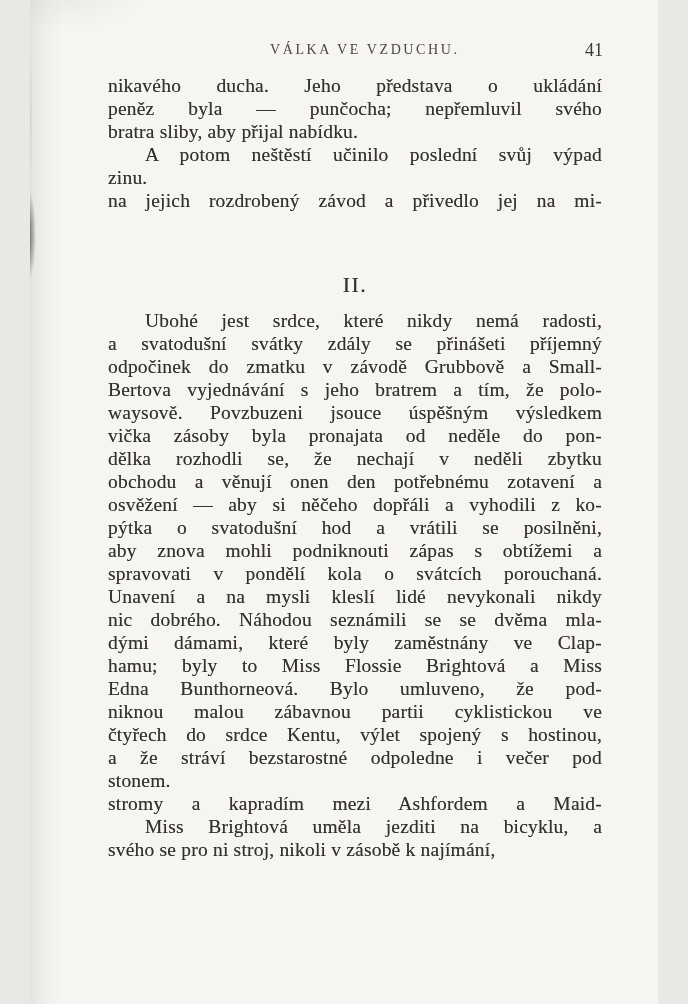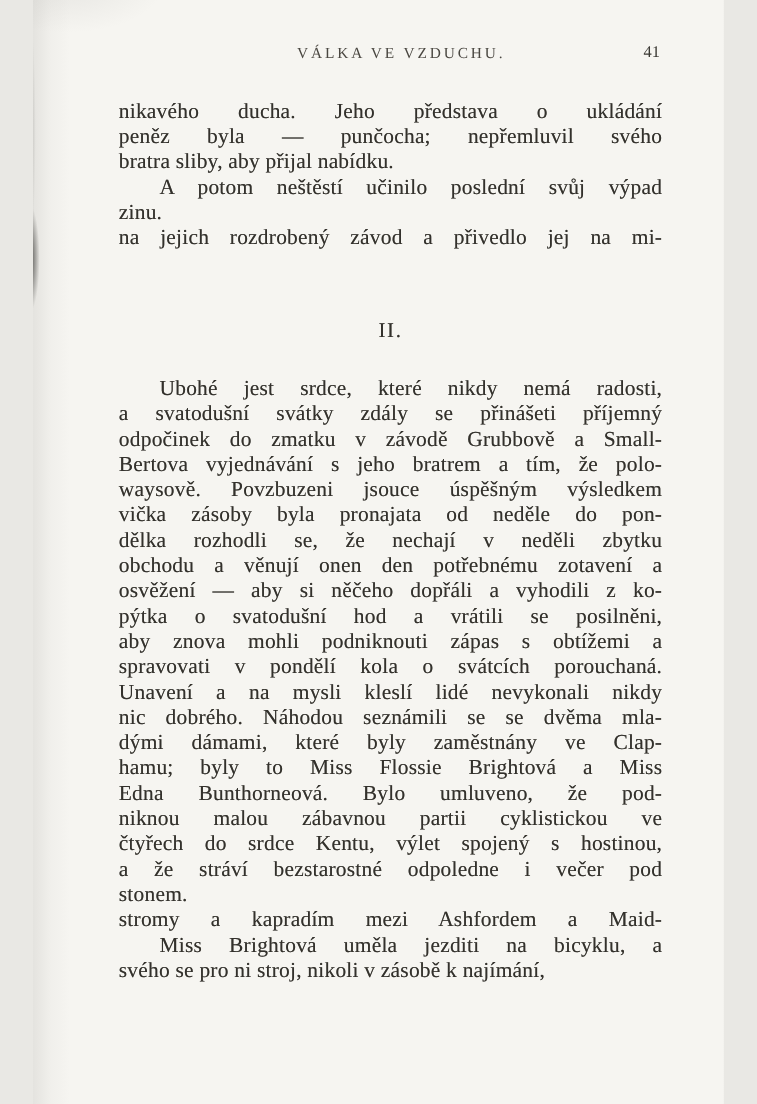--- a/index.html
+++ b/index.html
@@ -38,27 +38,27 @@
     top: 2px;
     font-size: 14px;
     letter-spacing: 2.6px;
     color: #4a4741;
     white-space: nowrap;
   }
   .page-number {
     position: absolute;
     left: 555px;
     top: 0;
-    font-size: 15px;
+    font-size: 18px;
     color: #3b3934;
   }
   .text-body {
     position: absolute;
     left: 78px;
-    top: 90px;
+    top: 74px;
     width: 494px;
   }
   .line {
     height: 23px;
     line-height: 23px;
     font-size: 19.5px;
     text-align: justify;
     text-align-last: justify;
     white-space: nowrap;
     letter-spacing: 0.2px;
@@ -67,23 +67,23 @@
   }
   .line.first-indent { padding-left: 37px; }
   .line.last-line {
     text-align: center;
     text-align-last: left;
   }
   .section-heading {
     height: 26px;
     line-height: 26px;
     margin-top: 60px;
-    margin-bottom: 28px;
+    margin-bottom: 11px;
     text-align: center;
-    font-size: 19px;
+    font-size: 22px;
     letter-spacing: 1.5px;
     text-shadow: 0 0 0.5px rgba(51,49,44,0.55);
   }
 </style>
 </head>
 <body>
 
 <div class="page">
   <div class="running-header">
     <div class="running-title">VÁLKA VE VZDUCHU.</div>

